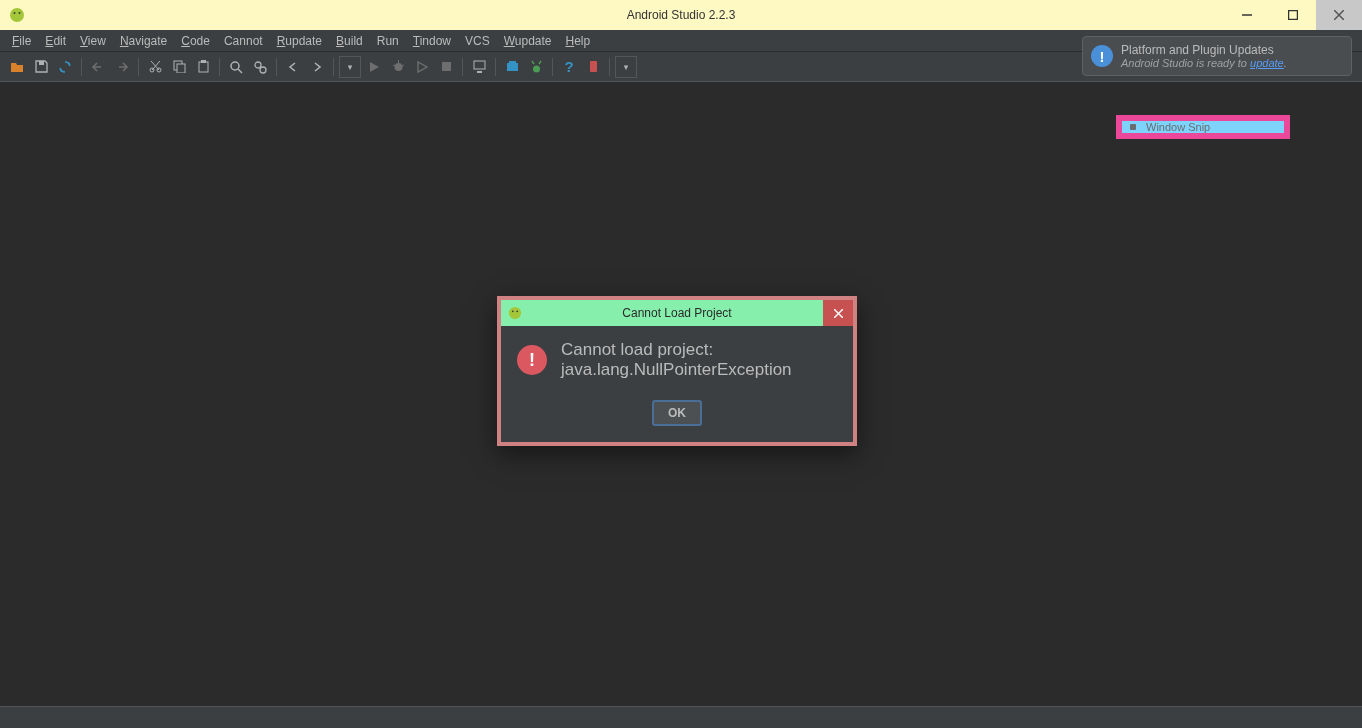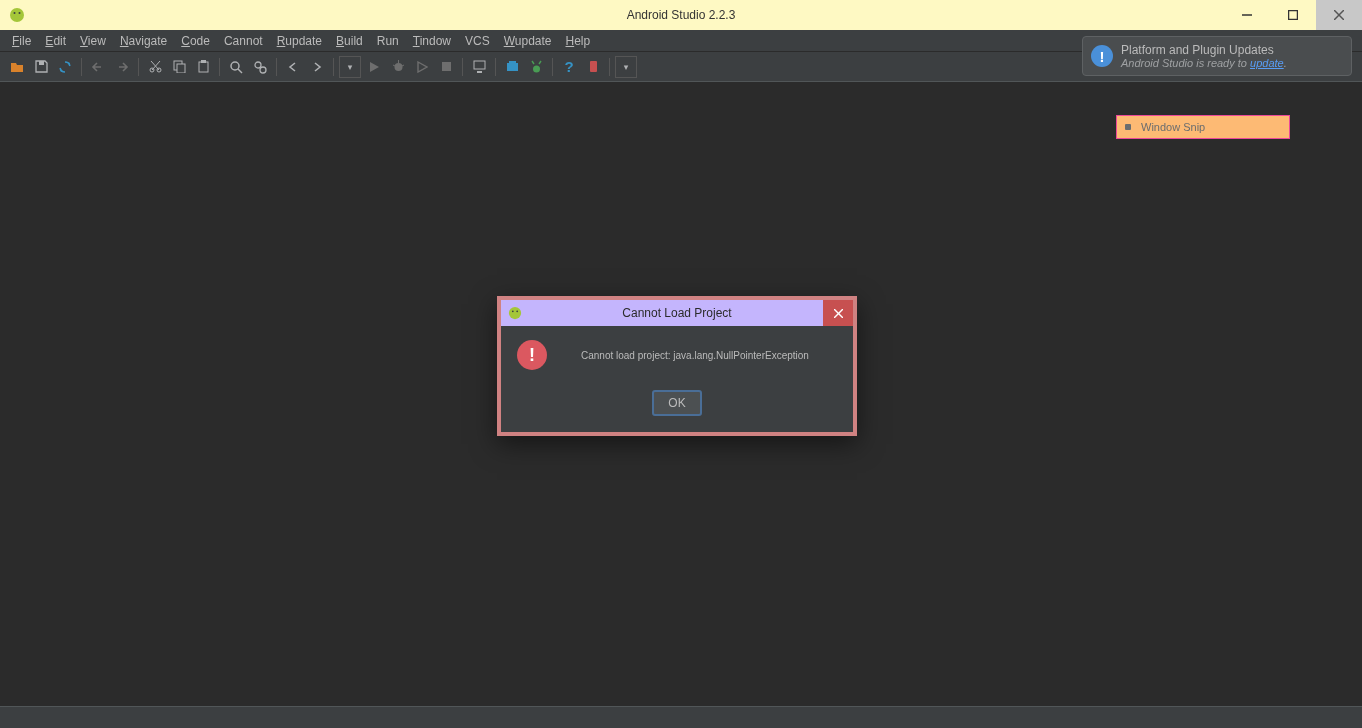--- a/index.html
+++ b/index.html
@@ -25,40 +25,40 @@
 .toolbar .dropdown { width: 22px; height: 22px; border: 1px solid #555; display: flex; align-items: center; justify-content: center; color: #afb1b3; font-size: 9px; }
 
 
 .notification { position: absolute; right: 10px; top: 36px; width: 270px; background: #4a4d4f; border: 1px solid #5e6163; border-radius: 4px; padding: 6px 10px 6px 38px; }
 .notification .icon { position: absolute; left: 8px; top: 8px; width: 22px; height: 22px; border-radius: 50%; background: #4a90d9; color: #fff; display: flex; align-items: center; justify-content: center; font-weight: bold; font-size: 15px; }
 .notification .ntitle { color: #bbbbbb; font-weight: normal; font-size: 12px; }
 .notification .ntext { color: #9fa1a3; font-size: 11px; font-style: italic; }
 .notification .ntext a { color: #589df6; text-decoration: underline; }
 
 
-.snip { position: absolute; right: 72px; top: 115px; width: 174px; height: 24px; background: #fdba74; border: 1px solid #ec4899; display: flex; align-items: center; padding: 0 8px; gap: 10px; color: #6a6d6f; font-size: 11px; }
+.snip { position: absolute; right: 72px; top: 115px; width: 174px; height: 24px; background: #7dd3fc; border: 6px solid #ec4899; display: flex; align-items: center; padding: 0 8px; gap: 10px; color: #6a6d6f; font-size: 11px; }
 .snip .dot { width: 6px; height: 6px; background: #6a6d6f; border-radius: 1px; }
 
 
 .editor { position: absolute; top: 82px; left: 0; right: 0; bottom: 30px; background: #2b2b2b; }
 
 
 .statusbar { position: absolute; bottom: 0; left: 0; right: 0; height: 22px; background: #3c3f41; border-top: 1px solid #515658; }
 
 
 .modal { position: absolute; left: 497px; top: 296px; width: 360px; background: #3c3f41; border: 4px solid #d08282; box-shadow: 0 8px 24px rgba(0,0,0,0.5); }
-.modal .mtitle { height: 26px; background: #c4b5fd; display: flex; align-items: center; position: relative; padding: 0 6px; }
+.modal .mtitle { height: 26px; background: #86efac; display: flex; align-items: center; position: relative; padding: 0 6px; }
 .modal .mtitle .micon { width: 16px; height: 16px; display: flex; align-items: center; justify-content: center; }
 .modal .mtitle .mtext { position: absolute; left: 50%; transform: translateX(-50%); font-size: 12px; color: #2b2b2b; }
 .modal .mtitle .mclose { position: absolute; right: 0; top: 0; width: 30px; height: 100%; background: #c75050; color: #fff; display: flex; align-items: center; justify-content: center; font-size: 12px; }
 .modal .mbody { padding: 14px 16px 16px 16px; display: flex; flex-direction: column; align-items: center; }
 .modal .mrow { display: flex; align-items: center; gap: 14px; width: 100%; }
 .modal .erricon { width: 30px; height: 30px; border-radius: 50%; background: #db5860; color: #fff; display: flex; align-items: center; justify-content: center; font-weight: bold; font-size: 18px; flex-shrink: 0; }
-.modal .msg { color: #bbbbbb; font-size: 10px; margin-left: 20px; }
-.modal .okbtn { margin-top: 20px; padding: 4px 14px; background: #4c5052; border: 2px solid #4a6e97; color: #bbbbbb; font-size: 12px; font-weight: normal; border-radius: 3px; }
+.modal .msg { color: #bbbbbb; font-size: 17px; }
+.modal .okbtn { margin-top: 20px; padding: 4px 14px; background: #4c5052; border: 2px solid #4a6e97; color: #bbbbbb; font-size: 12px; font-weight: bold; border-radius: 3px; }
 
 svg { display: block; }
 </style>
 </head>
 <body>
 
 <div class="titlebar">
   <span class="app-icon">
     <svg width="16" height="16" viewBox="0 0 16 16">
         <circle cx="8" cy="8" r="7" fill="#a4c639"></circle>

